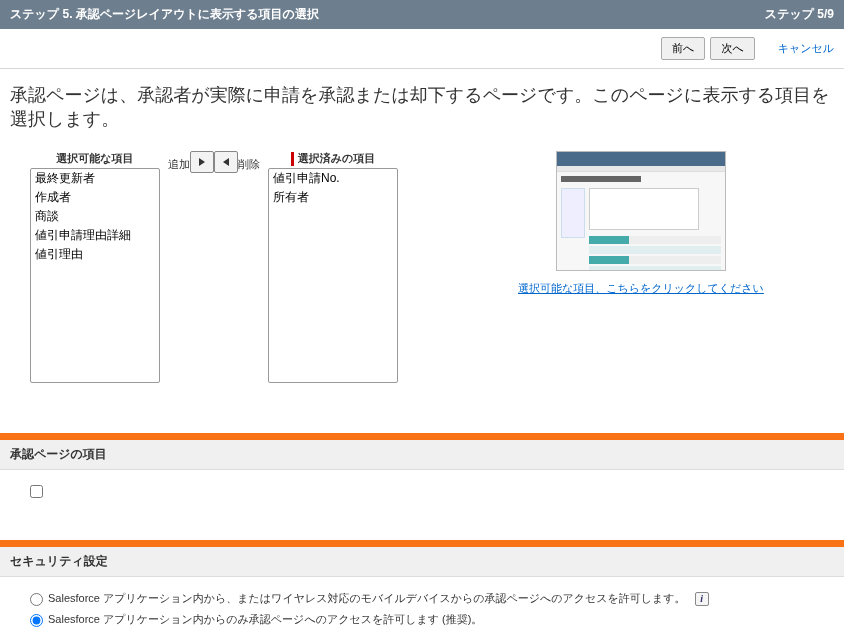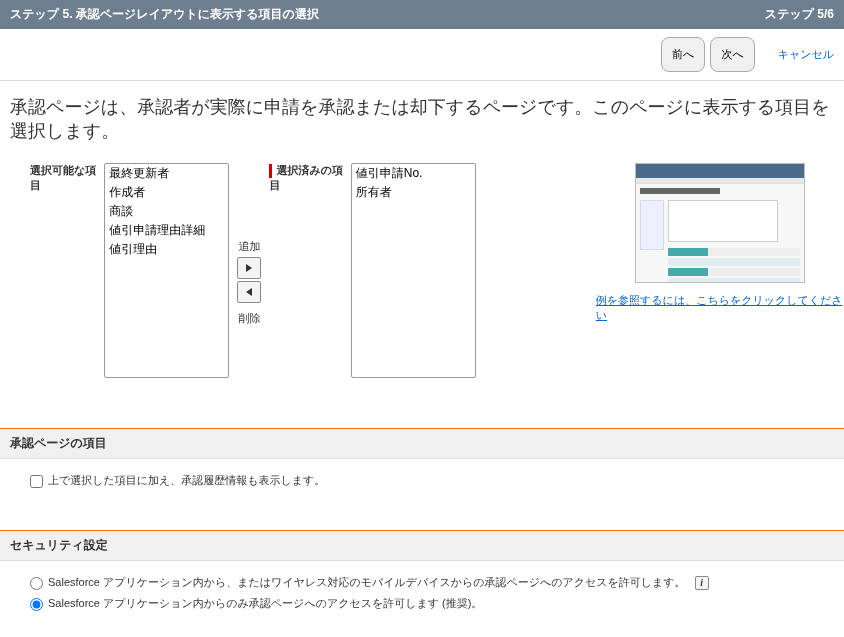--- a/index.html
+++ b/index.html
@@ -1,59 +1,59 @@
 <!DOCTYPE html>
 <html><head>
 <meta charset="utf-8">
 <style>
 * { box-sizing: border-box; margin: 0; padding: 0; }
 body { font-family: Arial, "Hiragino Kaku Gothic Pro", "Meiryo", sans-serif; font-size: 11px; color: #333; background: #fff; }
 .container { width: 844px; }
 .header-bar { background: #6d7e8e; color: #fff; padding: 6px 10px; display: flex; justify-content: space-between; align-items: center; font-size: 12px; font-weight: bold; }
 .button-row { padding: 8px 10px; text-align: right; border-bottom: 1px solid #d8d8d8; }
 .button-row-bottom { padding: 8px 10px; text-align: right; border-top: 1px solid #d8d8d8; margin-top: 30px; }
-.btn { background: #f0f0f0; border: 1px solid #aaa; border-radius: 8px; padding: 9px 10px; font-size: 11px; cursor: pointer; margin-left: 2px; font-family: Liberation Serif, serif; }
+.btn { background: #f0f0f0; border: 1px solid #aaa; border-radius: 2px; padding: 3px 10px; font-size: 11px; cursor: pointer; margin-left: 2px; font-family: Liberation Serif, serif; }
 .cancel-link { color: #0066cc; text-decoration: none; margin-left: 20px; font-size: 11px; cursor: pointer; }
 .intro-text { padding: 14px 10px 20px 10px; font-size: 18px; }
 .picker-section { display: flex; align-items: flex-start; padding: 0 0 0 30px; }
-.col { display: flex; flex-direction: row; }
+.col { display: flex; flex-direction: column; align-items: center; }
 .col-label { font-size: 11px; font-weight: bold; margin-bottom: 2px; }
 .col-label.required { position: relative; }
 .required-bar { display:inline-block; width:3px; height:14px; background:#c00; vertical-align:middle; margin-right:4px; }
 select.listbox { width: 130px; height: 215px; border: 1px solid #999; font-size: 12px; background:#fff; font-family:inherit; }
 select.listbox option { padding: 1px 4px; }
-.arrow-col { display: flex; flex-direction: column; align-items: center; justify-content: center; padding: 0 8px; margin-top: 70px; }
+.arrow-col { display: flex; align-items: flex-end; justify-content: center; padding: 0 8px; }
 .arrow-label { font-size: 11px; margin: 6px 0 3px 0; }
 .arrow-btn { width: 24px; height: 22px; border: 1px solid #888; background: #f3f3f3; cursor: pointer; display:flex; align-items:center; justify-content:center; margin-bottom:2px; border-radius:2px; }
 .arrow-btn svg { width:10px; height:10px; }
 .example-col { margin-left: 120px; display:flex; flex-direction:column; align-items:center; }
 .mock-thumb { width: 170px; height: 120px; border: 1px solid #bbb; background: #f7f7f7; position: relative; overflow:hidden; }
 .mt-top { height:14px; background:#4a6b8a; }
 .mt-bar { height:6px; background:#e8e8e8; border-bottom:1px solid #ddd; }
 .mt-body { padding:4px; }
 .mt-title { height:6px; width:80px; background:#666; margin-bottom:6px; }
 .mt-side { float:left; width:24px; height:50px; background:#eef; border:1px solid #cde; margin-right:4px; }
 .mt-box { width:110px; height:42px; border:1px solid #ccc; background:#fff; margin-bottom:6px; }
 .mt-row { height:8px; background:linear-gradient(90deg,#4aa 0 30%, #eee 30% 100%); margin-bottom:2px; }
 .mt-row2 { height:8px; background:#e0eef0; margin-bottom:2px; }
 .example-link { color:#0066cc; text-decoration:underline; font-size:11px; margin-top:10px; cursor:pointer; }
-.section-header { background:#f0f0f0; border-top:1px solid #f97316; border-bottom:1px solid #ddd; padding:6px 10px; font-size:12px; font-weight:bold; margin-top:50px; }
+.section-header { background:#f0f0f0; border-top:7px solid #f97316; border-bottom:1px solid #ddd; padding:6px 10px; font-size:12px; font-weight:bold; margin-top:50px; }
 .section-body { padding: 14px 10px 10px 30px; font-size:11px; }
 .chk-row, .radio-row { display:flex; align-items:center; margin-bottom:6px; gap:5px; }
 .chk-row input, .radio-row input { margin-top:1px; }
 .info-icon { display:inline-flex; width:14px; height:14px; border:1px solid #888; border-radius:2px; align-items:center; justify-content:center; color:#336; font-family:Georgia,serif; font-style:italic; font-weight:bold; font-size:10px; margin-left:4px; cursor:help; background:#f5f5f5; }
 </style>
 </head>
 <body>
 
 <div class="container">
 
   <div class="header-bar">
     <span>ステップ 5. 承認ページレイアウトに表示する項目の選択</span>
-    <span>ステップ 5/6</span>
+    <span>ステップ 5/9</span>
   </div>
 
   <div class="button-row">
     <button class="btn">前へ</button>
     <button class="btn">次へ</button>
     <a class="cancel-link">キャンセル</a>
   </div>
 
   <div class="intro-text">承認ページは、承認者が実際に申請を承認または却下するページです。このページに表示する項目を選択します。</div>
 
@@ -105,30 +105,29 @@
             <div style="flex:1">
               <div class="mt-box"></div>
               <div class="mt-row"></div>
               <div class="mt-row2"></div>
               <div class="mt-row"></div>
               <div class="mt-row2"></div>
             </div>
           </div>
         </div>
       </div>
-      <a class="example-link">例を参照するには、こちらをクリックしてください</a>
+      <a class="example-link">選択可能な項目、こちらをクリックしてください</a>
     </div>
 
   </div>
 
   <div class="section-header">承認ページの項目</div>
   <div class="section-body">
     <div class="chk-row">
       <input type="checkbox" style="">
-      <label>上で選択した項目に加え、承認履歴情報も表示します。</label>
     </div>
   </div>
 
   <div class="section-header" style="margin-top:26px;">セキュリティ設定</div>
   <div class="section-body">
     <div class="radio-row">
       <input type="radio" name="sec" style="">
       <label>Salesforce アプリケーション内から、またはワイヤレス対応のモバイルデバイスからの承認ページへのアクセスを許可します。</label>
       <span class="info-icon">i</span>
     </div>

